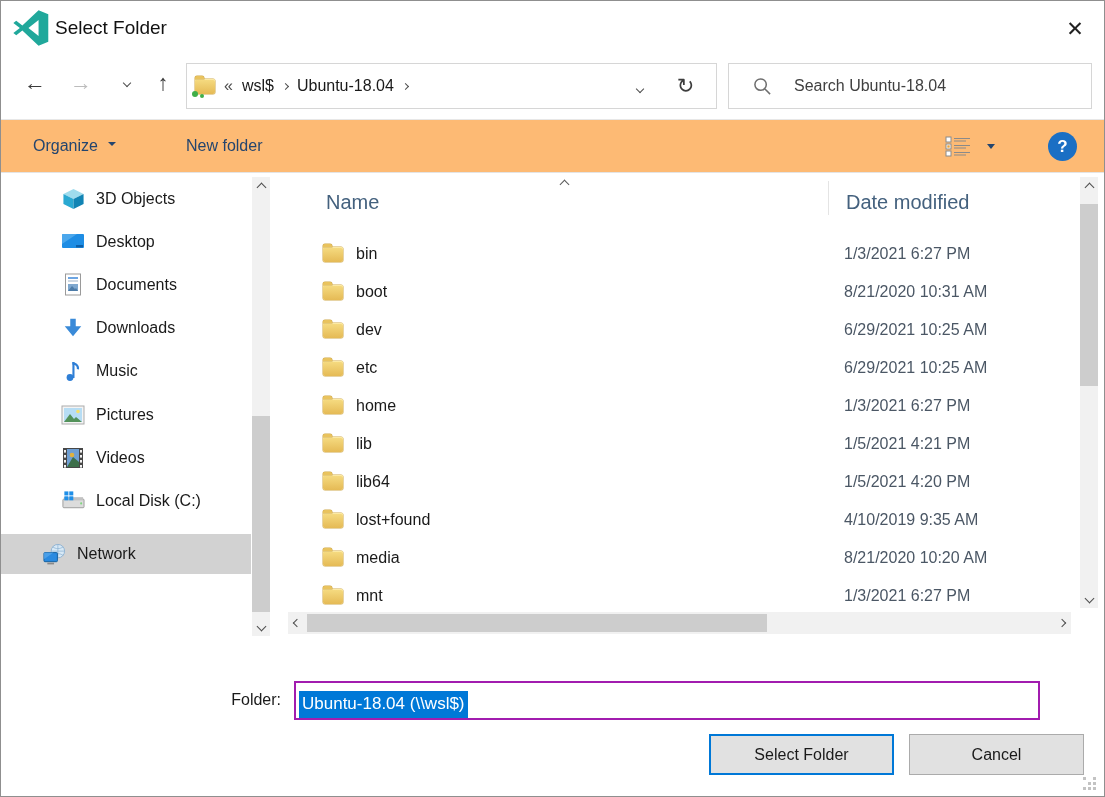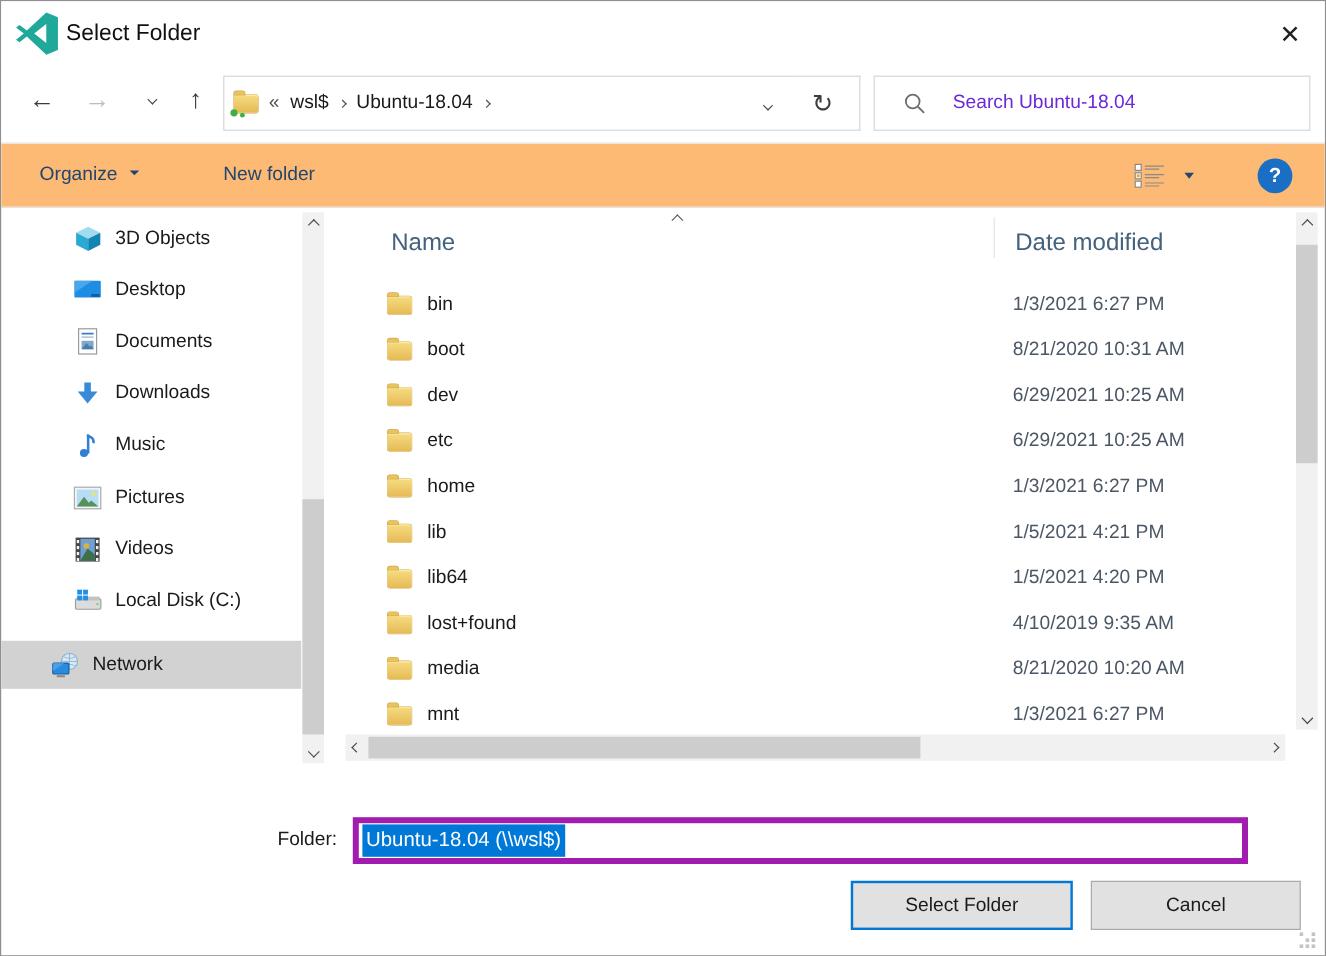--- a/index.html
+++ b/index.html
@@ -21,21 +21,21 @@
   .chev.right { transform:rotate(-45deg); }
   .chev.sep   { width:5px; height:5px; transform:rotate(-45deg); }
   .tri-down { width:0; height:0; border-left:4px solid transparent; border-right:4px solid transparent; border-top:5px solid #24456e; }
 
   
   .navrow { position:absolute; left:0; top:56px; width:100%; height:62px; background:#fff; }
   .nav-glyph { position:absolute; top:0; height:52px; display:flex; align-items:center; justify-content:center; font-size:22px; }
   .addressbar { position:absolute; left:185px; top:6px; width:470px; height:46px; border:1px solid #d6d6d6; background:#fff; display:flex; align-items:center; padding:0 12px 0 8px; gap:9px; font-size:15px; }
   .refreshbox { position:absolute; left:654px; top:6px; width:62px; height:46px; border:1px solid #d6d6d6; border-left:none; background:#fff; display:flex; align-items:center; justify-content:center; font-size:21px; color:#3d3d3d; }
   .searchbox { position:absolute; left:727px; top:6px; width:364px; height:46px; border:1px solid #d6d6d6; background:#fff; display:flex; align-items:center; padding:0 10px 0 24px; gap:22px; }
-  .searchbox .ph { font-size:16px; color:#6d28d9; }
+  .searchbox .ph { font-size:16px; color:#404040; }
 
   
   .toolbar { position:absolute; left:0; top:118px; width:100%; height:54px; background:#fdba74; border-top:1px solid #e7e7e7; border-bottom:1px solid #e4e4e4; }
   .tool-item { position:absolute; top:0; height:52px; display:flex; align-items:center; gap:10px; font-size:16px; color:#24456e; }
   .help-circle { position:absolute; left:1047px; top:12px; width:29px; height:29px; border-radius:50%; background:#1a6fc4; color:#fff; font-size:17px; font-weight:bold; display:flex; align-items:center; justify-content:center; }
 
   
   .side-item { position:absolute; left:0; width:250px; height:43px; display:flex; align-items:center; }
   .side-item .ic { position:absolute; left:60px; width:24px; height:22px; display:flex; align-items:center; justify-content:center; }
   .side-item .lbl { position:absolute; left:95px; font-size:16px; }
@@ -60,21 +60,21 @@
   .row { position:relative; height:38px; }
   .row .name { position:absolute; left:70px; top:50%; transform:translateY(-50%); font-size:16px; color:#1a1a1a; }
   .row .date { position:absolute; left:558px; top:50%; transform:translateY(-50%); font-size:16px; color:#4b5765;text-align:center; }
 
   .folder { position:absolute; left:37px; top:12px; width:20px; height:15px; background:linear-gradient(180deg,#f6dc82,#e5ba55); border-radius:1px 2px 2px 2px; box-shadow:inset 0 1px 0 #fbe9a4, 0 0 0 0.5px #cfa94d; }
   .folder::before { content:""; position:absolute; top:-3px; left:0; width:9px; height:3px; background:#e9c35e; border-radius:2px 2px 0 0; box-shadow:0 0 0 0.5px #cfa94d; }
   .folder.share::after { content:""; position:absolute; left:-3px; bottom:-3px; width:6px; height:6px; border-radius:50%; background:#3fae49; box-shadow:7px 2px 0 -1px #3fae49; }
 
   
   .folder-label { position:absolute; left:170px; top:690px; width:110px; text-align:right; font-size:16px; }
-  .folder-input { position:absolute; left:293px; top:680px; width:746px; height:39px; border:5px solid #a21caf; background:#fff; display:flex; align-items:center; padding-left:3px; }
+  .folder-input { position:absolute; left:293px; top:680px; width:746px; height:39px; border:2px solid #a21caf; background:#fff; display:flex; align-items:flex-end; padding-left:3px; }
   .folder-input .sel { background:#0078d7; color:#fff; font-size:17px; padding:3px 3px 4px 3px; }
   .btn { position:absolute; top:733px; height:41px; background:#e1e1e1; font-size:16px; display:flex; align-items:center; justify-content:center; font-family:"Liberation Sans", sans-serif; }
   .btn.primary { left:708px; width:185px; border:2px solid #0078d7; }
   .btn.cancel { left:908px; width:175px; border:1px solid #ababab; }
   .grip { position:absolute; right:7px; bottom:5px; width:14px; height:14px; }
   .grip::before { content:""; position:absolute; width:3px; height:3px; background:#c3c3c3; box-shadow:10px 0 #c3c3c3, 5px 5px #c3c3c3, 10px 5px #c3c3c3, 0 10px #c3c3c3, 5px 10px #c3c3c3, 10px 10px #c3c3c3; }
 </style>
 </head>
 <body>
 

